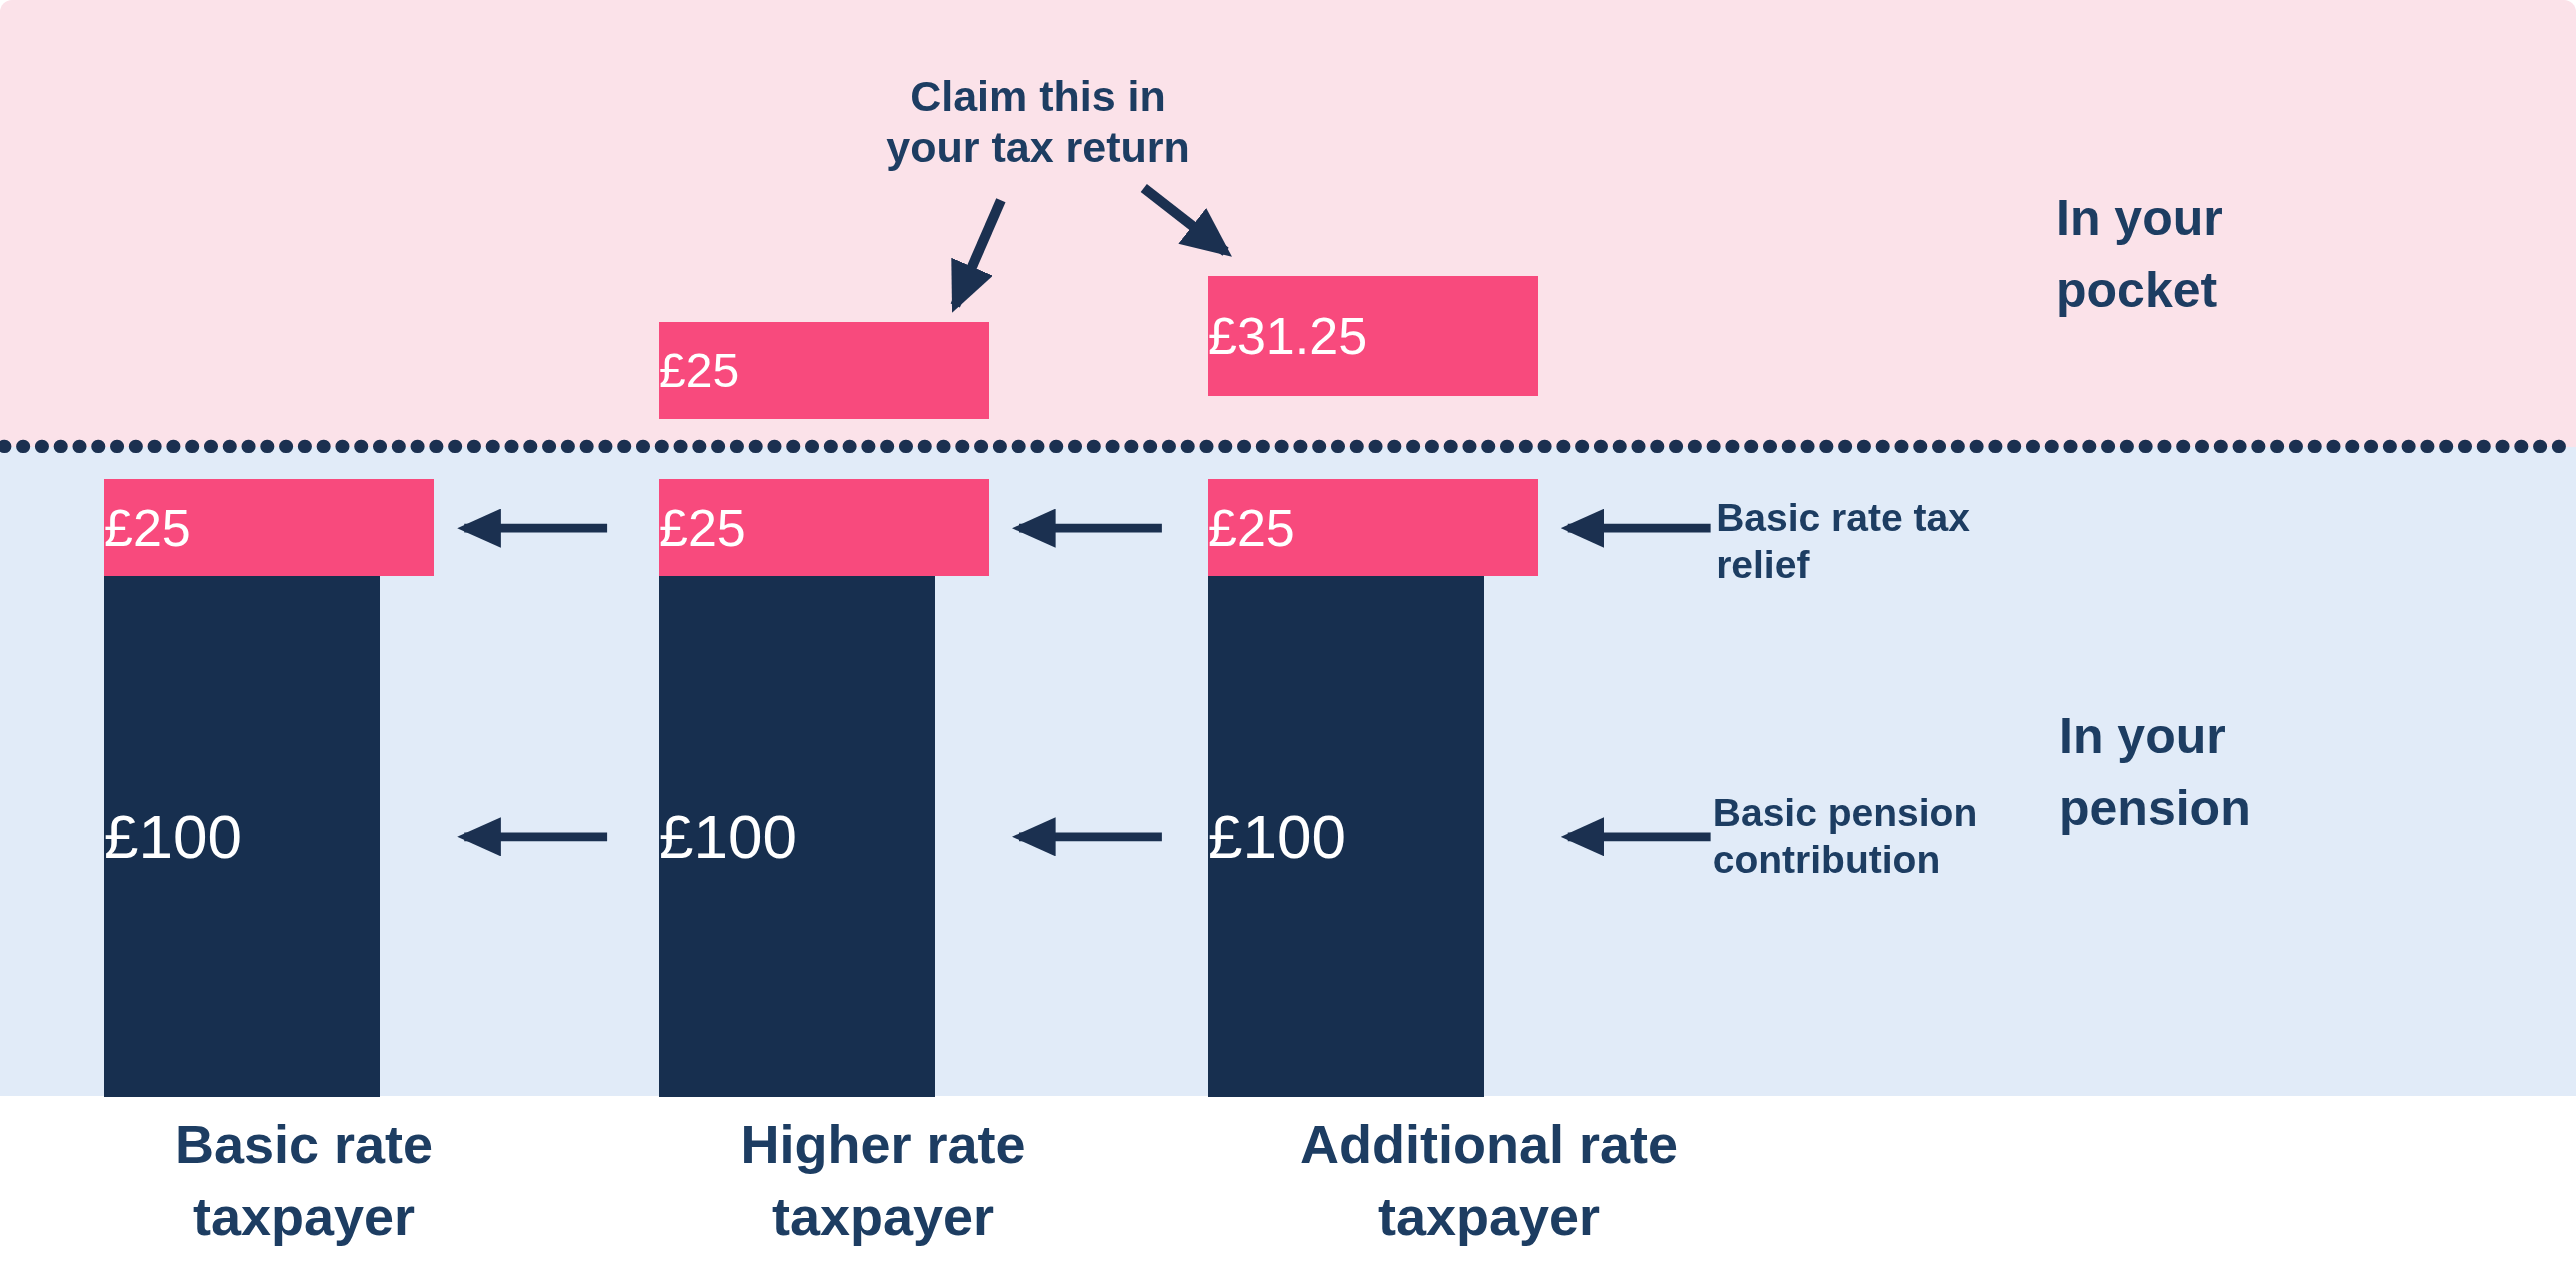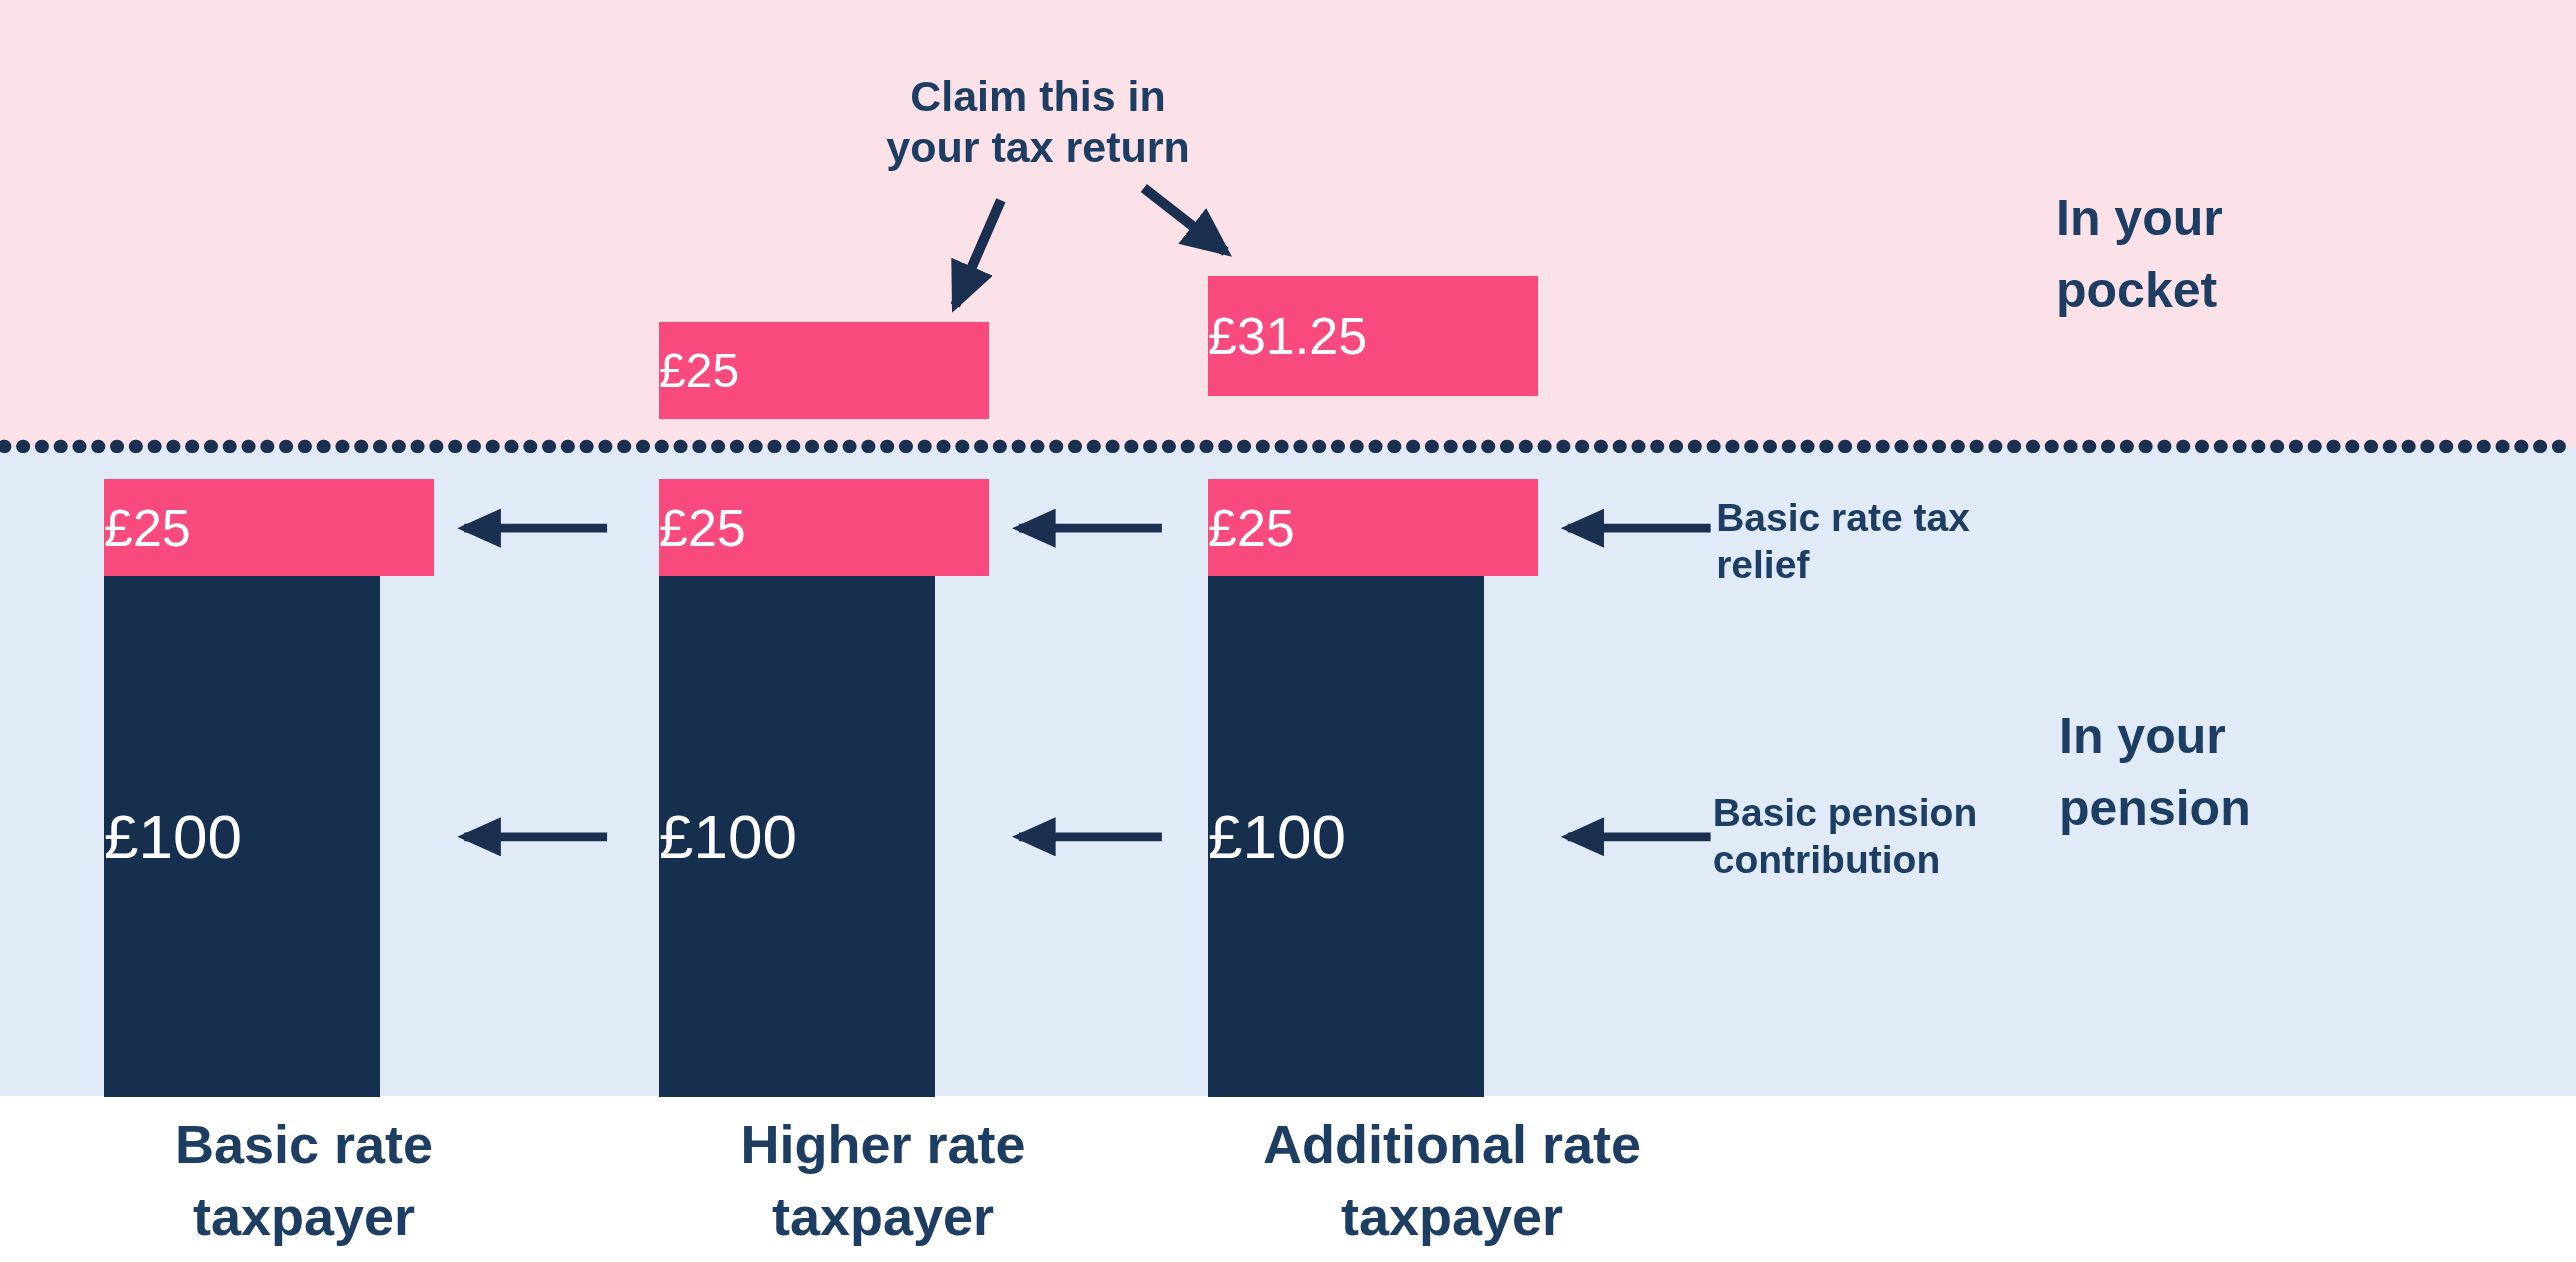--- a/index.html
+++ b/index.html
@@ -2,20 +2,21 @@
 <html style="--pink: #F84A7D; --navy: #172F4F; --bg-pocket: #FBE2E9; --bg-pension: #E1EBF8; --bg-footer: #FFFFFF; --text: #1D3D62; --arrow: #1B3050;font-size:10.7px"><head>
 <meta charset="utf-8">
 <style>
   html,body{margin:0;padding:0;background:#ffffff;}
   .stage{
     position:relative;
     width:2576px;height:1263px;
     overflow:hidden;
     font-family:"Liberation Sans", sans-serif;
     color:var(--text,#1D3D62);
+    border-radius:12px;
   }
   .zone{position:absolute;left:0;width:2576px;}
   .zone.pocket{top:0;height:447px;background:var(--bg-pocket,#FBE2E9);}
   .zone.pension{top:447px;height:649px;background:var(--bg-pension,#E1EBF8);}
   .zone.footer{top:1096px;height:166px;background:var(--bg-footer,#FFFFFF);}
 
   .divider{position:absolute;left:0;top:439px;width:2576px;height:14.8px;}
 
   .block{
     position:absolute;display:flex;align-items:center;justify-content:flex-start;
@@ -43,21 +44,21 @@
   }
   .annot.relief-annot{left:1843px;top:494px;}
   .annot.contrib-annot{left:1845px;top:789px;}
 
   .cat{
     position:absolute;transform:translateX(-50%);text-align:center;
     font-size:54px;font-weight:700;line-height:72px;margin-left:35px;
   }
   .cat.c1{left:269px;top:1108px}
   .cat.c2{left:848px;top:1108px}
-  .cat.c3{left:1417px;top:1108px}
+  .cat.c3{left:1454px;top:1108px}
 
   svg.arrows{position:absolute;left:0;top:0;pointer-events:none;}
   svg.arrows line{stroke:var(--arrow,#1B3050);}
 </style>
 </head>
 <body>
 
 <div class="stage">
 
   <div class="zone pocket"></div>

